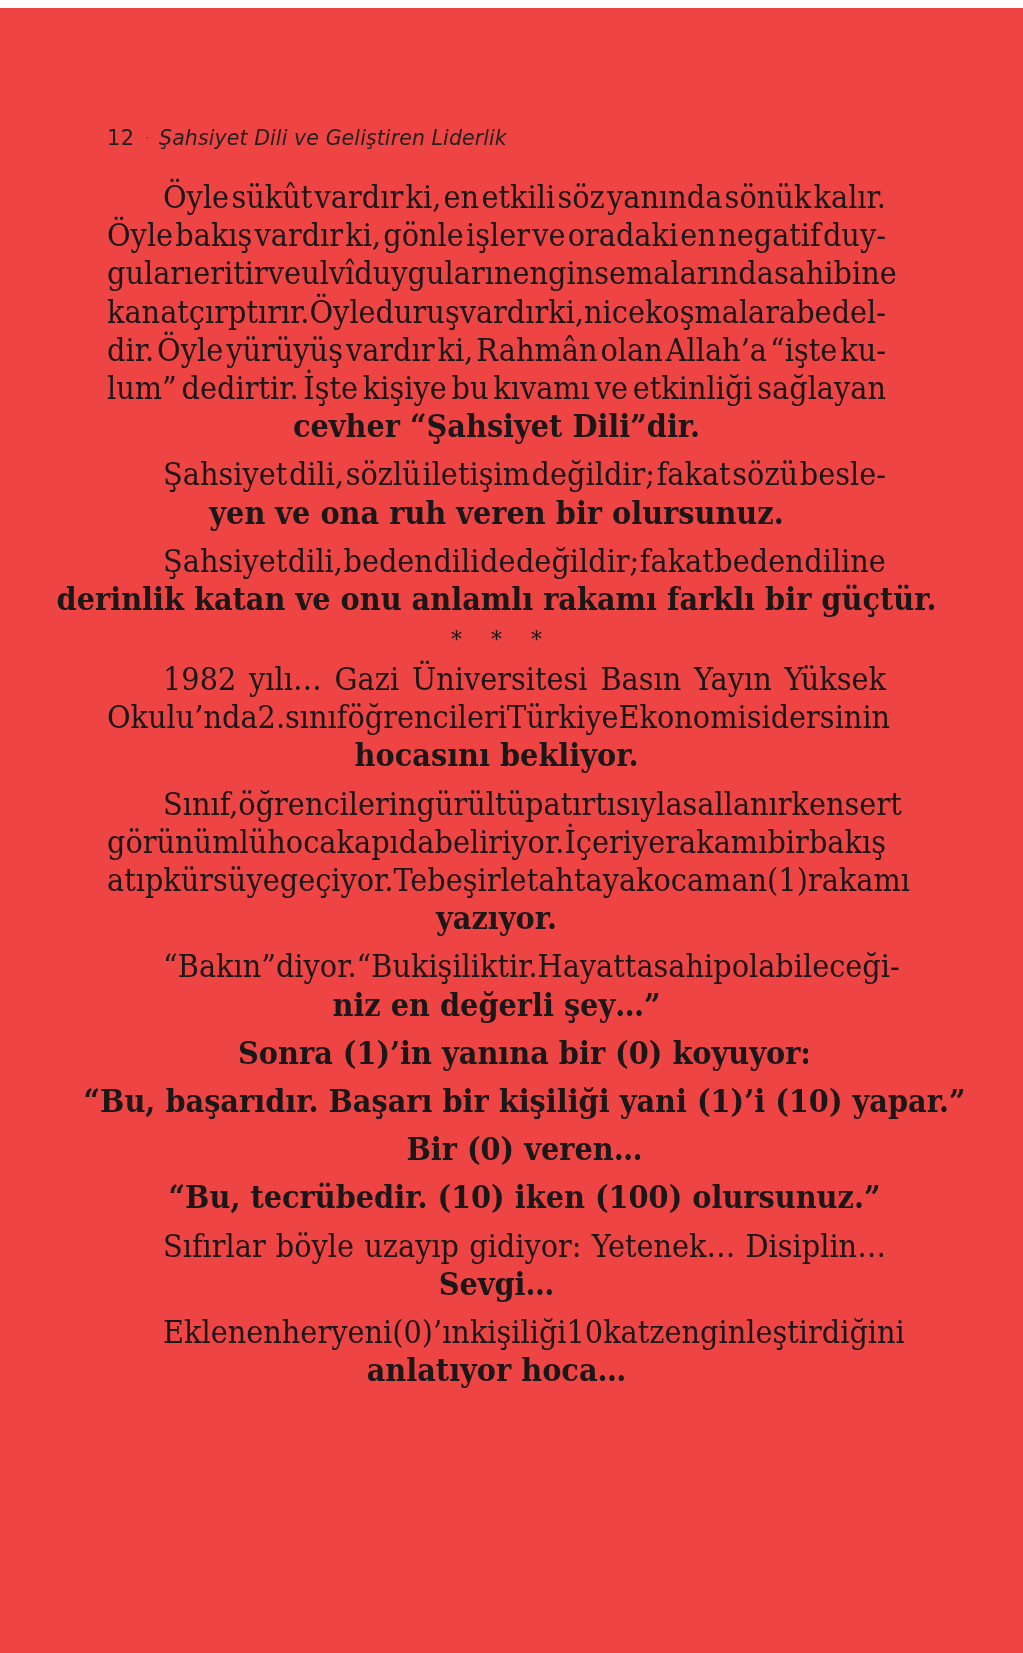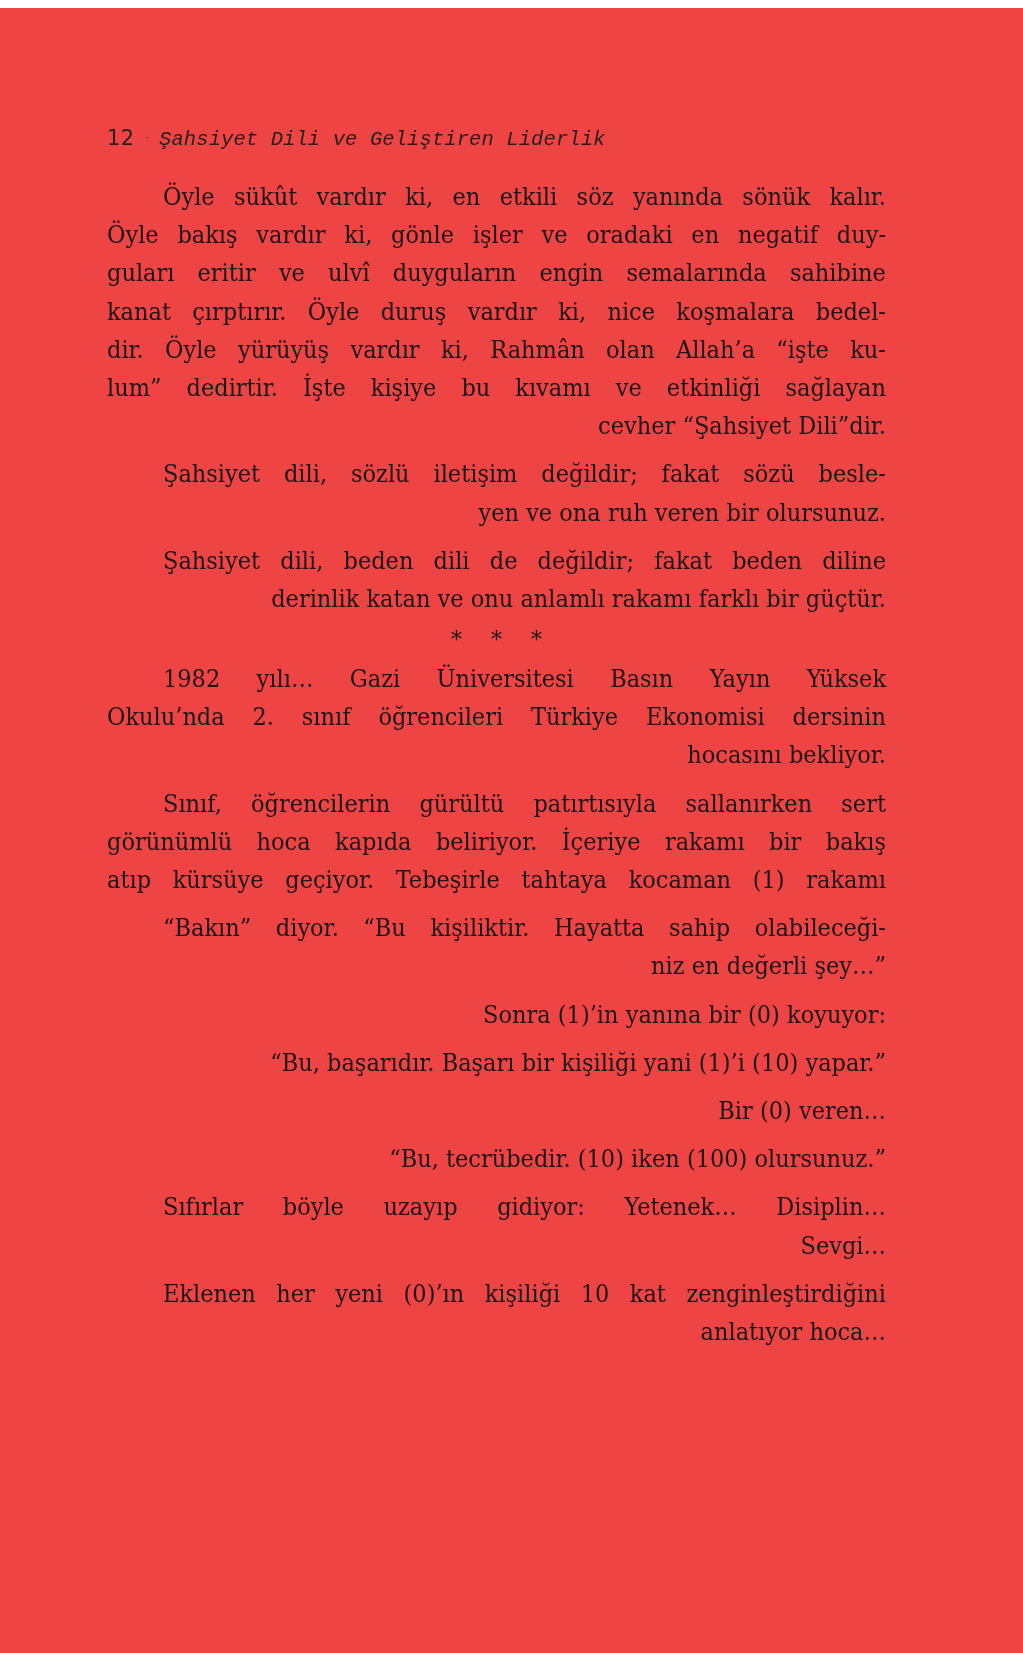--- a/index.html
+++ b/index.html
@@ -45,51 +45,51 @@
   .running-head .sep {
     font-style: normal;
     margin: 0 9px 0 10px;
     font-size: 17px;
     position: relative;
     top: -1px;
   }
   .running-head .book-title {
     font-style: italic;
     font-weight: 300;
-    font-family: Liberation Mono, monospace;
   }
 
   
   .textblock {
     position: absolute;
     left: 107px;
     top: 170px;
     width: 779px;
     font-family: "DejaVu Serif", "Liberation Serif", serif;
     color: #1a1718;
   }
 
   
   .ln {
     display: flex;
     height: 38.2px;
     align-items: baseline;
-    font-size: 25px;
+    font-size: 32px;
     line-height: 38.2px;
     white-space: pre;
     font-stretch: semi-condensed;
   }
 
   
   .ln.just {
     justify-content: space-between;
   }
   
   .ln.flush {
-    justify-content: flex-end;
+    justify-content: center;
+    font-weight: bold;
   }
   .ln.flush .w + .w { margin-left: 0; }
   .ln.flush .w::after { content: " "; }
   .ln.flush .w:last-child::after { content: ""; }
 
   
   .ln.indent {
     padding-left: 56px;
   }
 
@@ -148,20 +148,21 @@
       <div>
         <div class="ln just indent"><span class="w">1982</span><span class="w">yılı…</span><span class="w">Gazi</span><span class="w">Üniversitesi</span><span class="w">Basın</span><span class="w">Yayın</span><span class="w">Yüksek</span></div>
         <div class="ln just"><span class="w">Okulu’nda</span><span class="w">2.</span><span class="w">sınıf</span><span class="w">öğrencileri</span><span class="w">Türkiye</span><span class="w">Ekonomisi</span><span class="w">dersinin</span></div>
         <div class="ln flush"><span class="w">hocasını</span><span class="w">bekliyor.</span></div>
       </div>
       <div class="para-gap"></div>
       <div>
         <div class="ln just indent"><span class="w">Sınıf,</span><span class="w">öğrencilerin</span><span class="w">gürültü</span><span class="w">patırtısıyla</span><span class="w">sallanırken</span><span class="w">sert</span></div>
         <div class="ln just"><span class="w">görünümlü</span><span class="w">hoca</span><span class="w">kapıda</span><span class="w">beliriyor.</span><span class="w">İçeriye</span><span class="w">rakamı</span><span class="w">bir</span><span class="w">bakış</span></div>
         <div class="ln just"><span class="w">atıp</span><span class="w">kürsüye</span><span class="w">geçiyor.</span><span class="w">Tebeşirle</span><span class="w">tahtaya</span><span class="w">kocaman</span><span class="w">(1)</span><span class="w">rakamı</span></div>
+        <div class="ln flush"><span class="w">yazıyor.</span></div>
       </div>
       <div class="para-gap"></div>
       <div>
         <div class="ln just indent"><span class="w">“Bakın”</span><span class="w">diyor.</span><span class="w">“Bu</span><span class="w">kişiliktir.</span><span class="w">Hayatta</span><span class="w">sahip</span><span class="w">olabileceği-</span></div>
         <div class="ln flush"><span class="w">niz</span><span class="w">en</span><span class="w">değerli</span><span class="w">şey…”</span></div>
       </div>
       <div class="para-gap"></div>
       <div>
         <div class="ln flush indent"><span class="w">Sonra</span><span class="w">(1)’in</span><span class="w">yanına</span><span class="w">bir</span><span class="w">(0)</span><span class="w">koyuyor:</span></div>
       </div>

